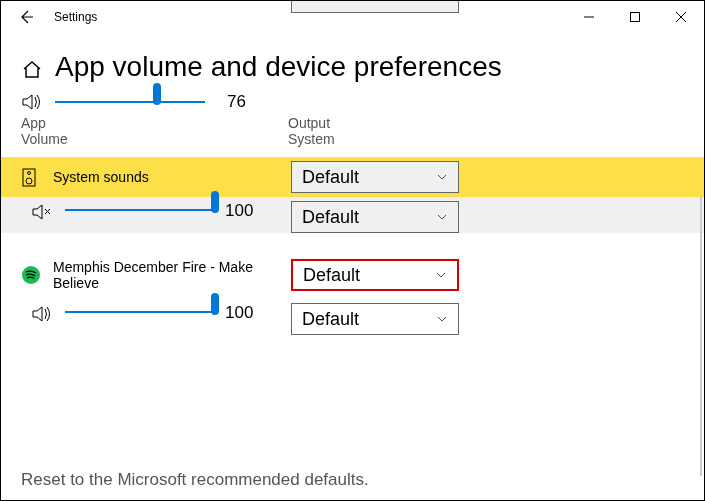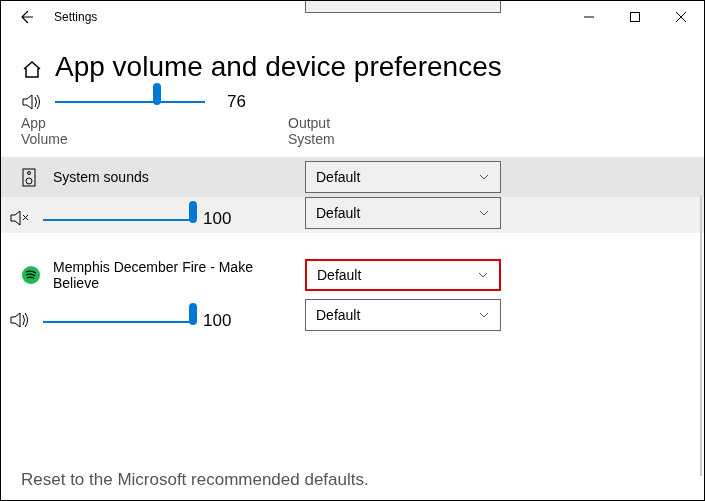--- a/index.html
+++ b/index.html
@@ -11,31 +11,31 @@
 .wincontrols>div{width:46px;height:32px;display:flex;align-items:center;justify-content:center;cursor:pointer}
 .header{display:flex;align-items:center;padding:18px 20px 6px}
 .home{width:22px;height:22px;margin-right:12px;margin-top:4px}
 .h1{font-size:28px;font-weight:400}
 .mrow{display:flex;align-items:center;padding:0 20px;gap:12px;height:26px}
 .speaker{width:22px;height:22px}
 .slider{flex:1;max-width:150px;position:relative;height:18px;display:flex;align-items:center}
 .track{width:100%;height:2px;background:#0078d7;position:relative}
 .thumb{position:absolute;width:8px;height:22px;background:#0078d7;border-radius:4px;top:-10px;transform:translateX(-50%)}
 .vval{font-size:17px;margin-left:10px;min-width:30px}
-.dropdown{width:196px;height:32px;border:1px solid #666;background:#f0f0f0;display:flex;align-items:center;padding:0 10px;font-size:14px;position:absolute;left:304px}
+.dropdown{width:168px;height:32px;border:1px solid #666;background:#f0f0f0;display:flex;align-items:center;padding:0 10px;font-size:18px;position:absolute;left:290px}
 .dropdown.highlight{border:2.5px solid #d60000;background:#fff}
 .dropdown.white{background:#fff}
 .chev{position:absolute;right:10px}
 .cols{display:flex;padding:0 20px;font-size:14px;color:#555}
 .col1{width:267px}
 .row{position:relative;padding:8px 20px;min-height:40px;display:flex;align-items:center}
-.row.gray{background:#e5e5e5}
+.row.gray{background:#fde047}
 .appicon{width:20px;height:20px;margin-right:12px;flex-shrink:0}
 .appname{font-size:14px;max-width:200px}
-.sliderrow{position:relative;padding:4px 8px;height:36px;display:flex;align-items:flex-end}
+.sliderrow{position:relative;padding:4px 30px;height:36px;display:flex;align-items:flex-start}
 .sliderrow.gray{background:#f0f0f0}
 .reset{position:absolute;bottom:10px;left:20px;font-size:17px;color:#555}
 .scroll{position:absolute;right:2px;top:195px;width:2px;height:280px;background:#ccc}
 </style>
 </head>
 <body>
 
 <div class="titlebar">
  <div class="back">
   <svg width="16" height="16">

